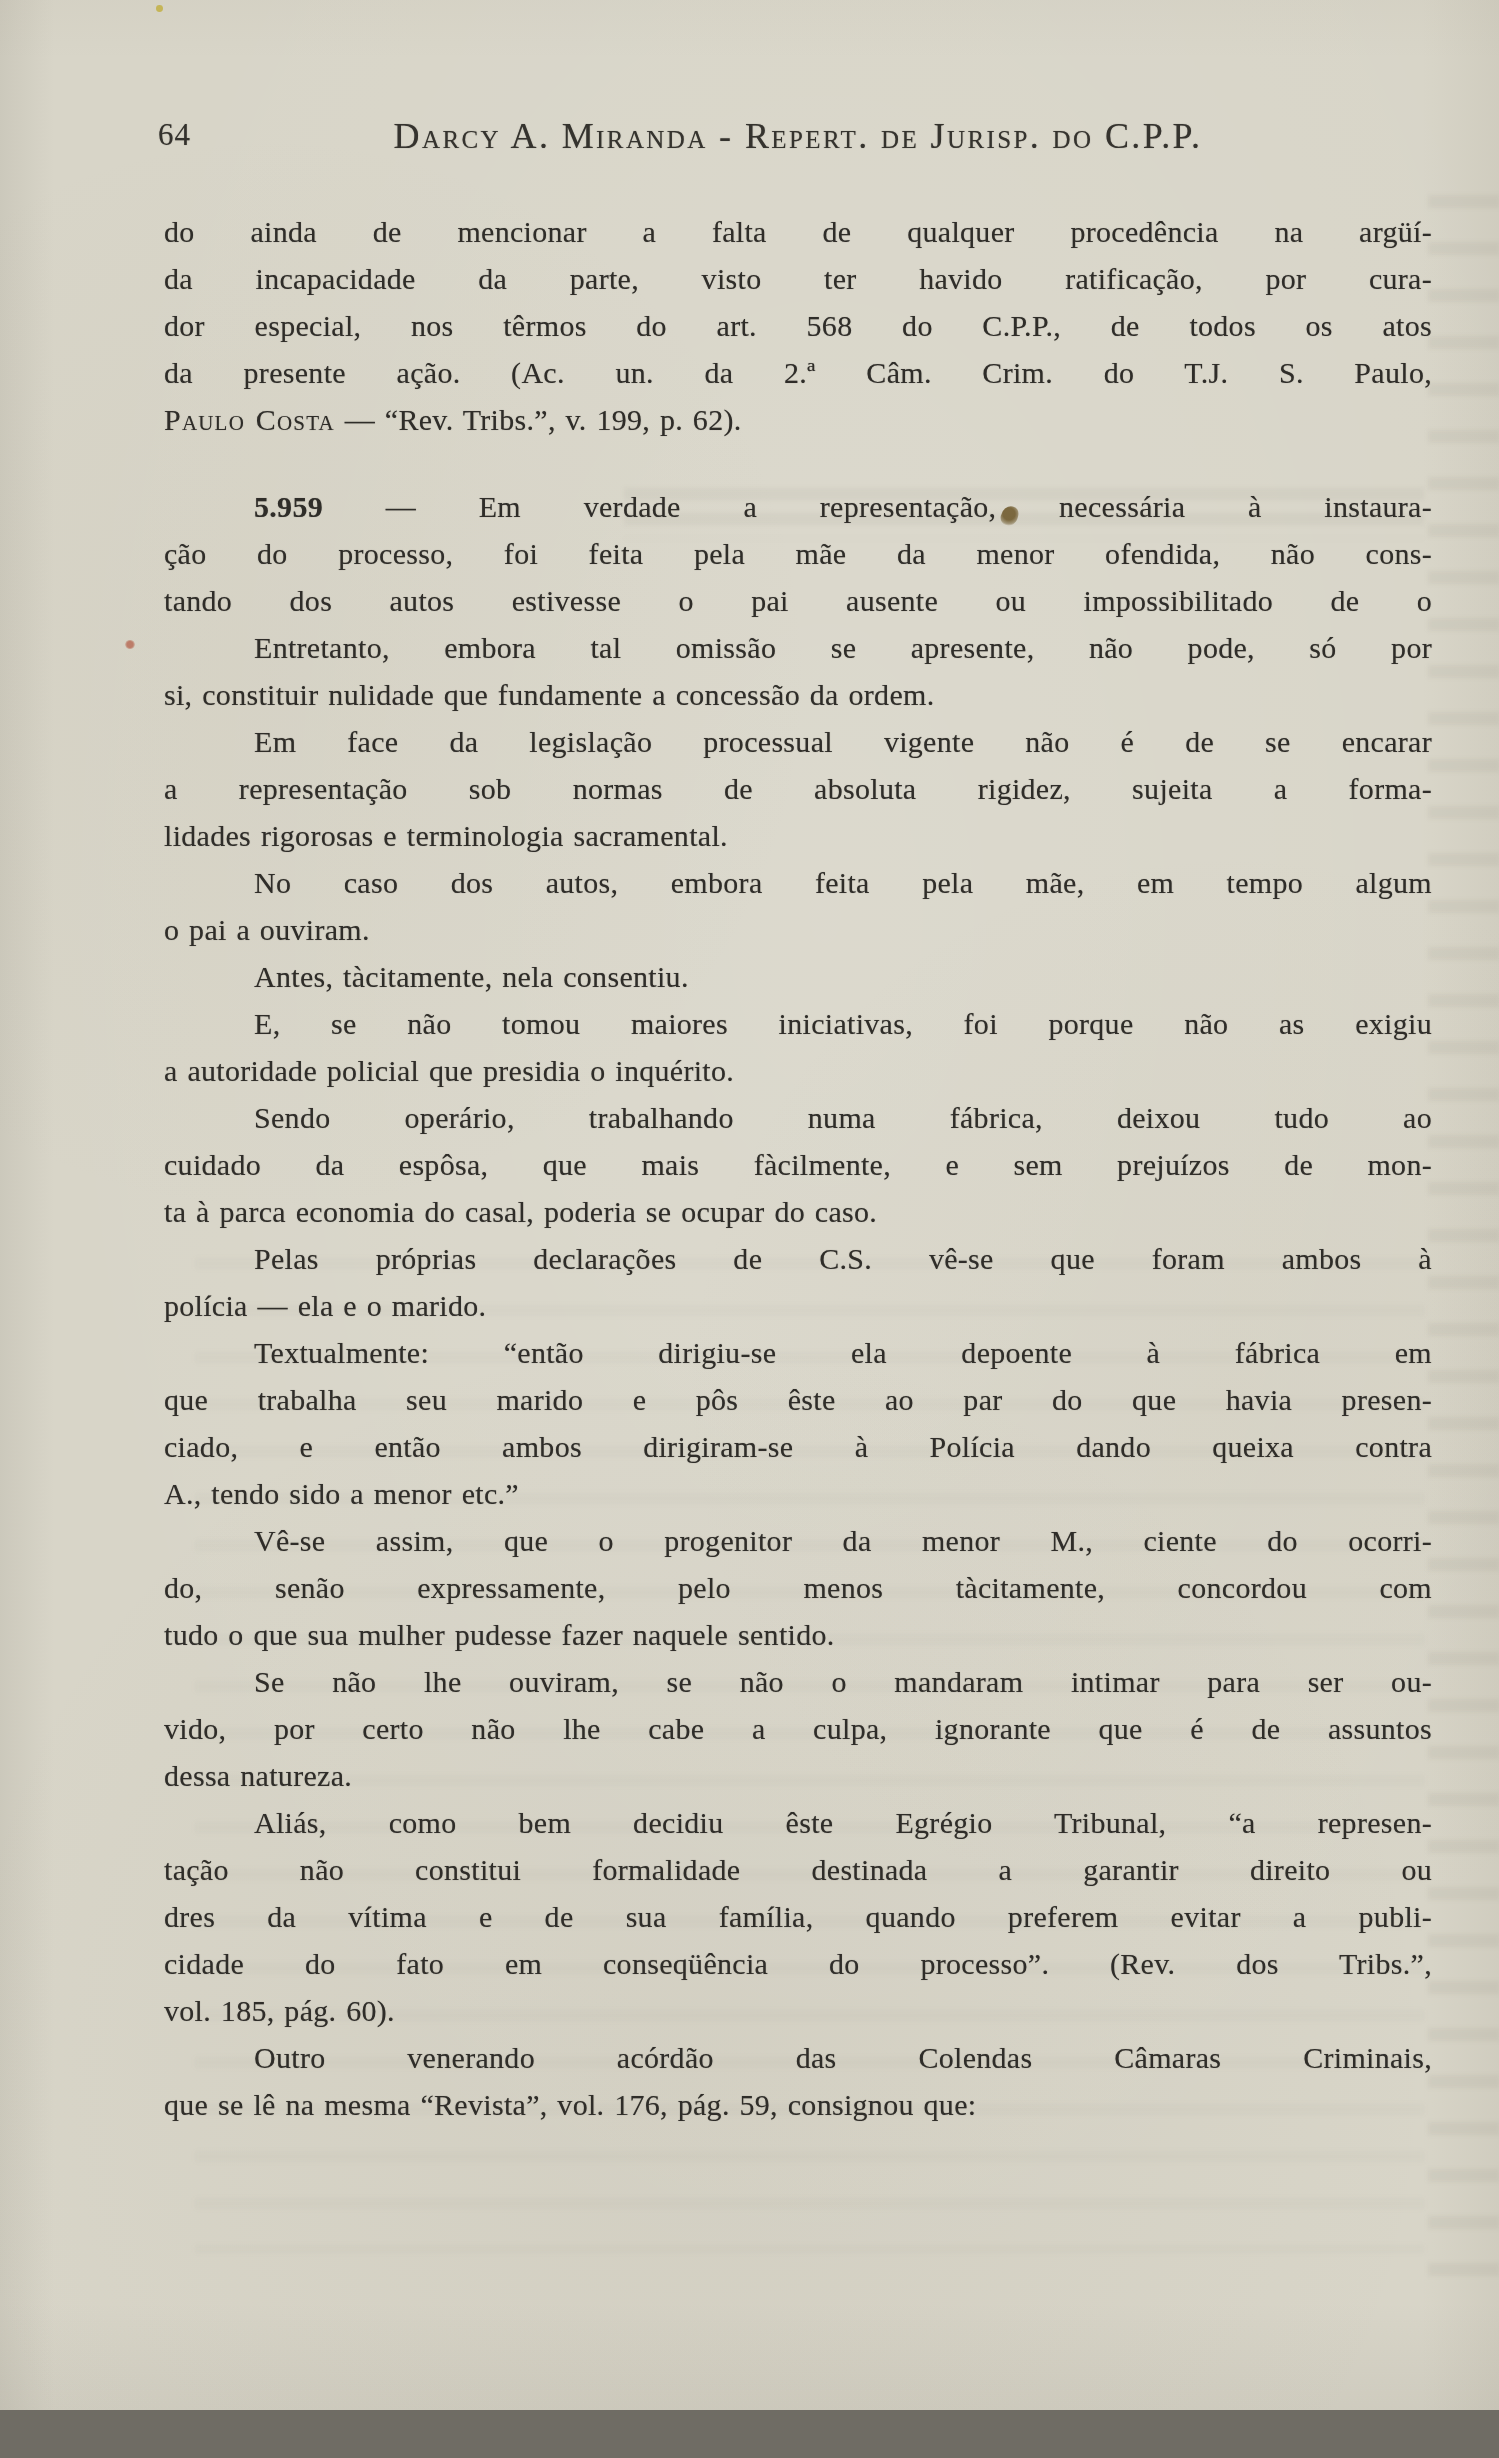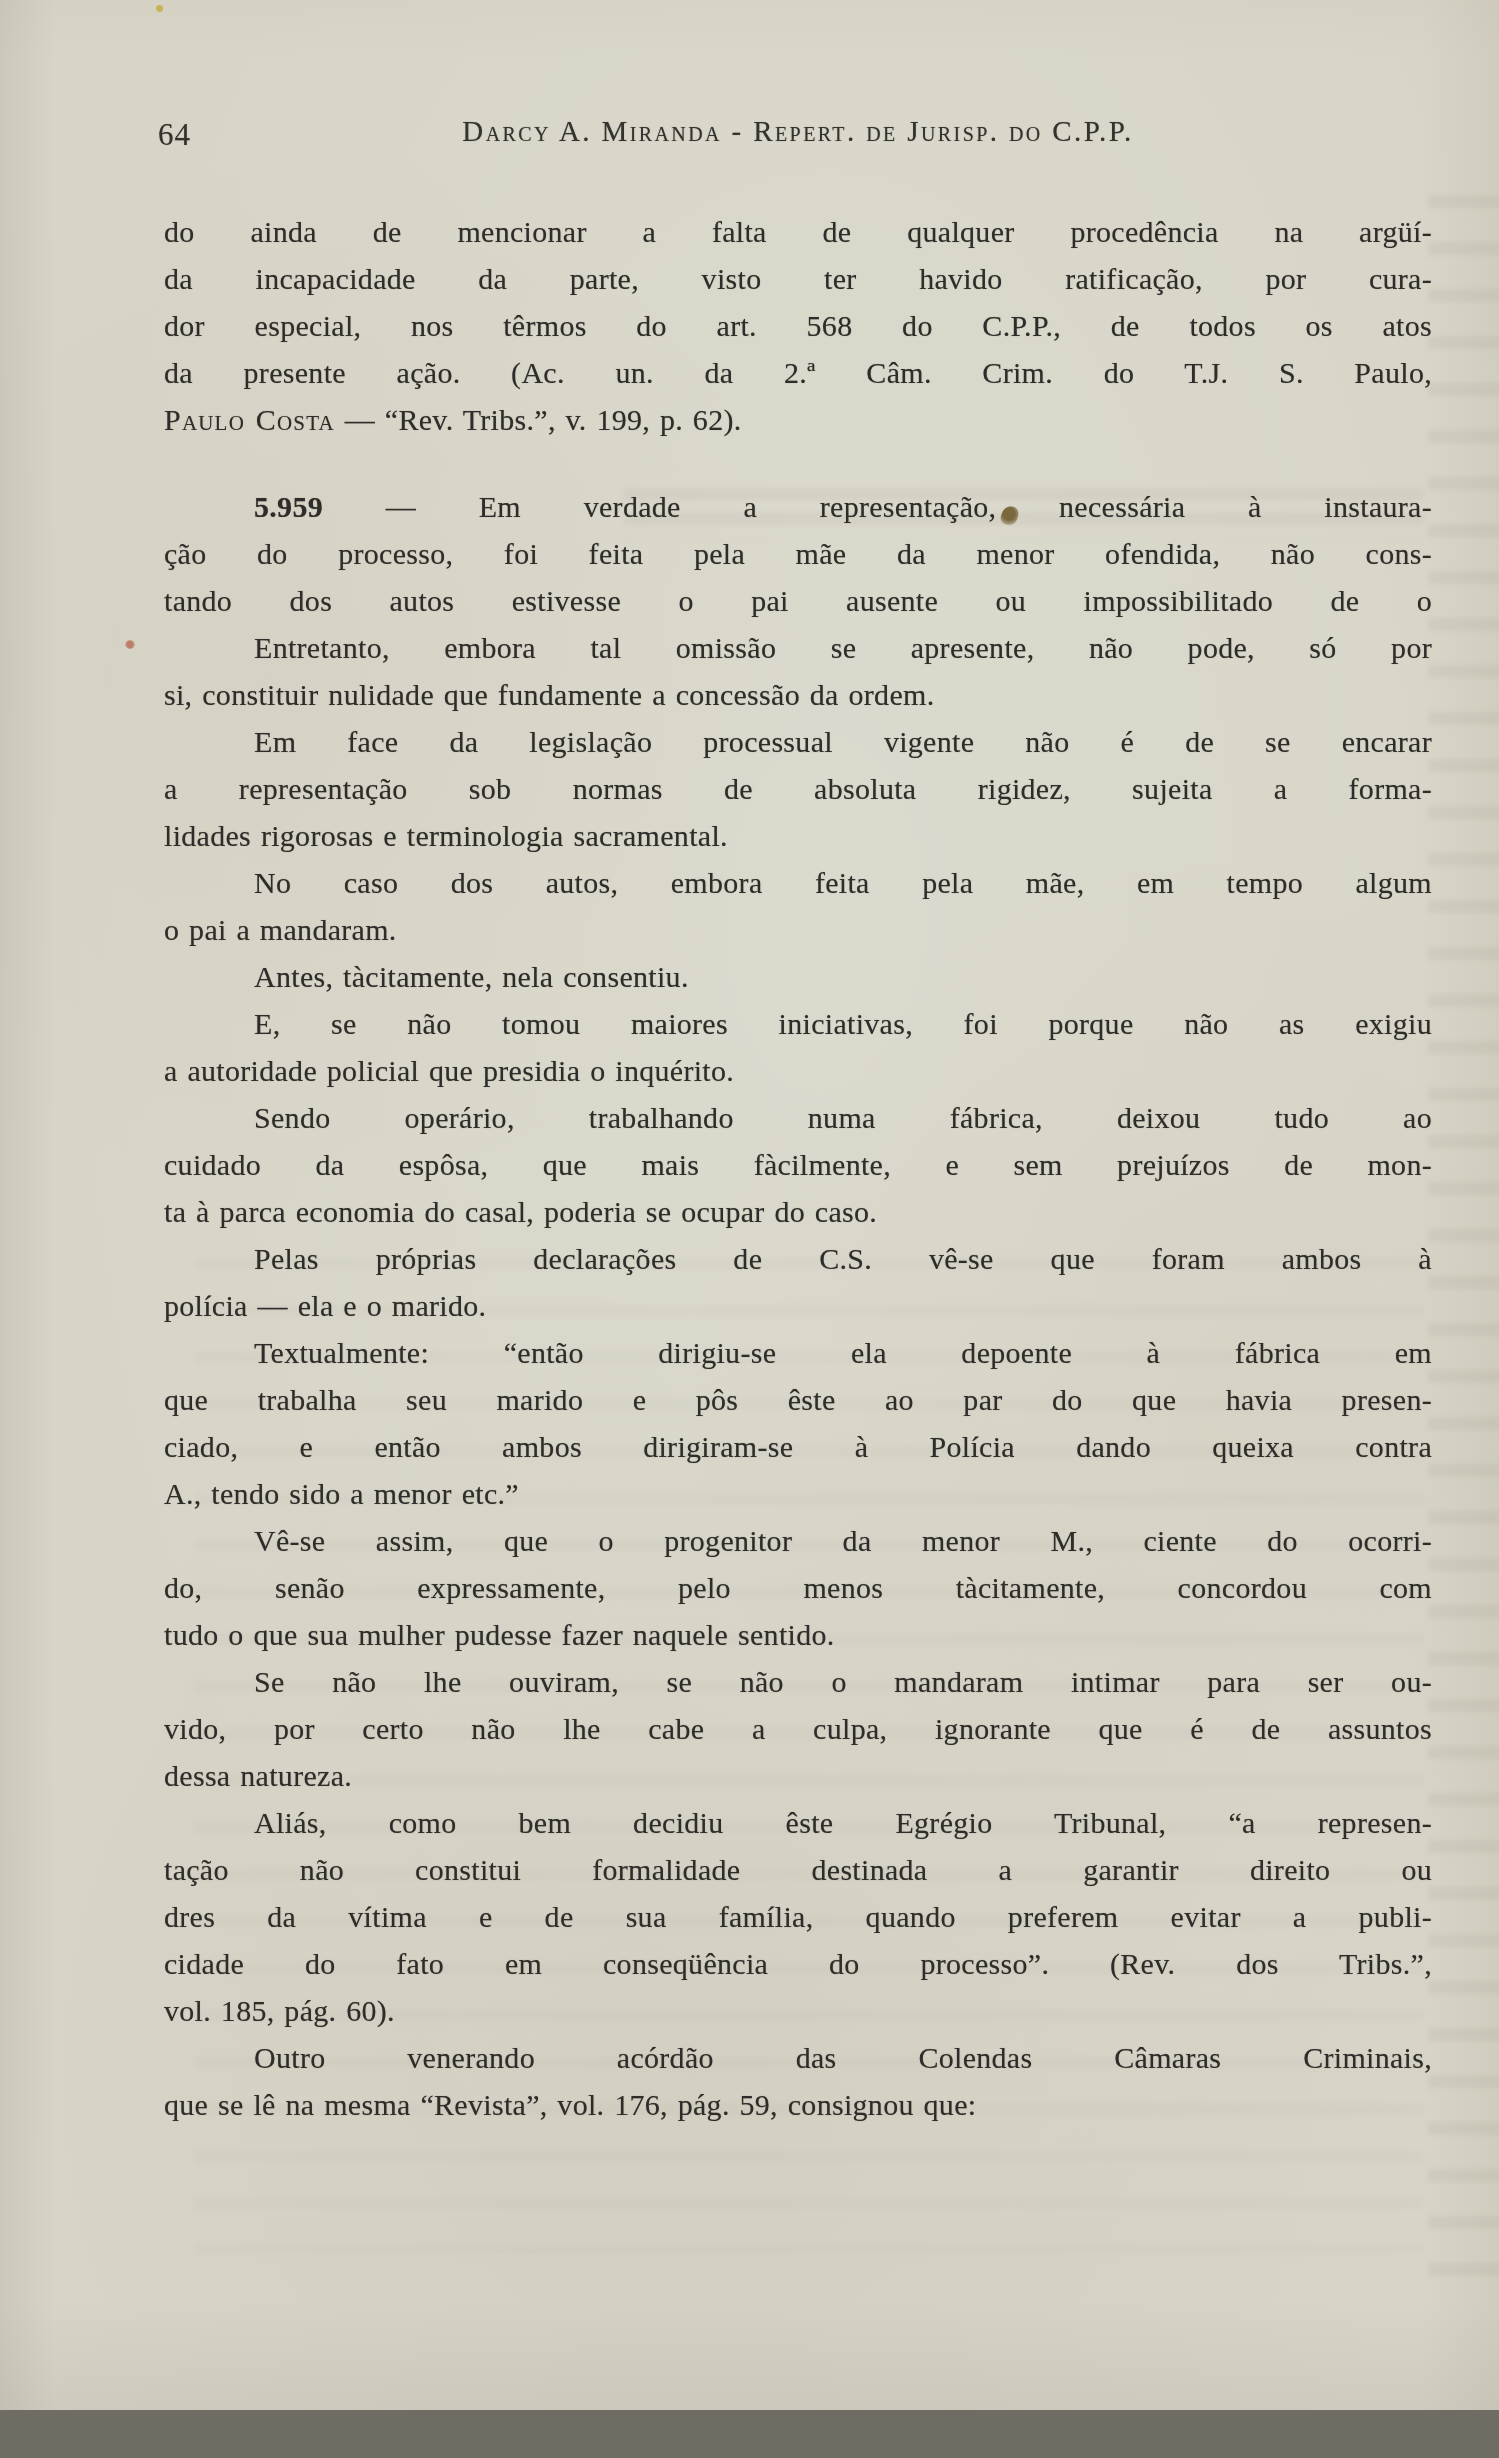--- a/index.html
+++ b/index.html
@@ -27,21 +27,21 @@
   }
   
   .header{position:absolute;top:113px;left:164px;width:1268px;height:43px;}
   .pagenum{
     position:absolute;left:-5.9px;top:3.9px;
     font-size:31px;letter-spacing:1px;color:#34322d;
     text-shadow:0 0 1px rgba(47,45,41,.45);
   }
   .runtitle{
     position:absolute;left:0;right:0;top:2px;text-align:center;
-    font-variant:small-caps;font-size:29px;letter-spacing:2.4px;
+    font-variant:small-caps;font-size:36px;letter-spacing:2.4px;
     color:#35332e;white-space:nowrap;
     text-shadow:0 0 1px rgba(47,45,41,.5);
   }
   
   .textblock{
     position:absolute;top:208px;left:164px;width:1268px;
     font-size:30px;letter-spacing:0.3px;word-spacing:2px;
     text-shadow:0 0 1px rgba(47,45,41,.42);
   }
   .para{margin:0;}
@@ -119,21 +119,21 @@
         <div class="line firstline">Entretanto, embora tal omissão se apresente, não pode, só por</div>
         <div class="line lastline">si, constituir nulidade que fundamente a concessão da ordem.</div>
       </div>
       <div class="para indent">
         <div class="line firstline">Em face da legislação processual vigente não é de se encarar</div>
         <div class="line">a representação sob normas de absoluta rigidez, sujeita a forma-</div>
         <div class="line lastline">lidades rigorosas e terminologia sacramental.</div>
       </div>
       <div class="para indent">
         <div class="line firstline">No caso dos autos, embora feita pela mãe, em tempo algum</div>
-        <div class="line lastline">o pai a mandaram.</div>
+        <div class="line lastline">o pai a ouviram.</div>
       </div>
       <div class="para indent">
         <div class="line firstline lastline">Antes, tàcitamente, nela consentiu.</div>
       </div>
       <div class="para indent">
         <div class="line firstline">E, se não tomou maiores iniciativas, foi porque não as exigiu</div>
         <div class="line lastline">a autoridade policial que presidia o inquérito.</div>
       </div>
       <div class="para indent">
         <div class="line firstline">Sendo operário, trabalhando numa fábrica, deixou tudo ao</div>

